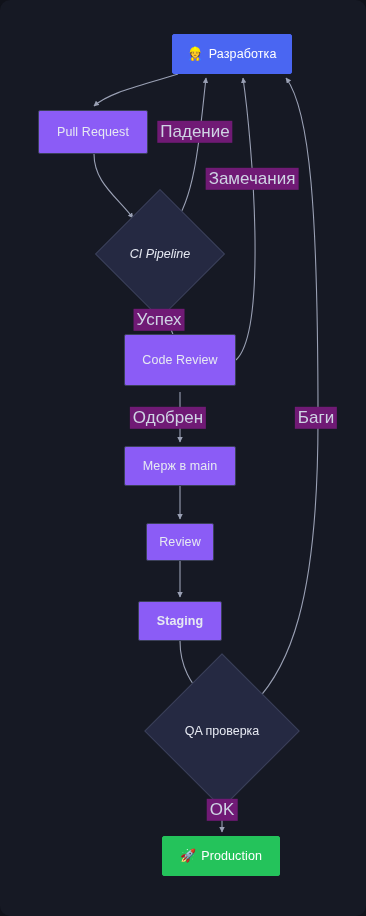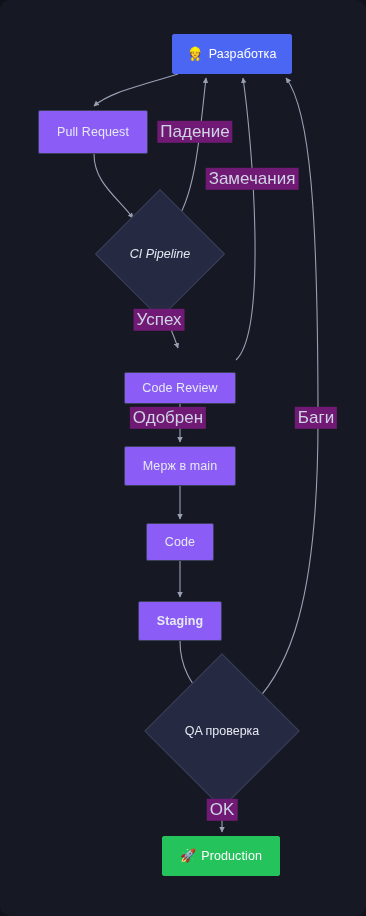--- a/index.html
+++ b/index.html
@@ -129,28 +129,28 @@
         <span class="node-emoji">👷</span>
         <span>Разработка</span>
       </div>
       <div class="node rect" style="left: 38px; top: 110px; width: 110px; height: 44px;">
         <span>Pull Request</span>
       </div>
       <div class="diamond-wrap" style="left: 114px; top: 208px; width: 92px; height: 92px; font-style: italic;">
         <div class="diamond-shape"></div>
         <span class="diamond-label">CI Pipeline</span>
       </div>
-      <div class="node rect" style="left: 124px; top: 372px; width: 112px; height: 32px;">
+      <div class="node rect" style="left: 124px; top: 334px; width: 112px; height: 52px;">
         <span>Code Review</span>
       </div>
       <div class="node rect" style="left: 124px; top: 446px; width: 112px; height: 40px;">
         <span>Мерж в main</span>
       </div>
       <div class="node rect" style="left: 146px; top: 523px; width: 68px; height: 38px;">
-        <span>Code</span>
+        <span>Review</span>
       </div>
       <div class="node rect" style="left: 138px; top: 601px; width: 84px; height: 40px; font-weight: bold;">
         <span>Staging</span>
       </div>
       <div class="diamond-wrap" style="left: 167px; top: 676px; width: 110px; height: 110px;">
         <div class="diamond-shape"></div>
         <span class="diamond-label">QA проверка</span>
       </div>
       <div class="node finish" style="left: 162px; top: 836px; width: 118px; height: 40px;">
         <span class="node-emoji">🚀</span>

